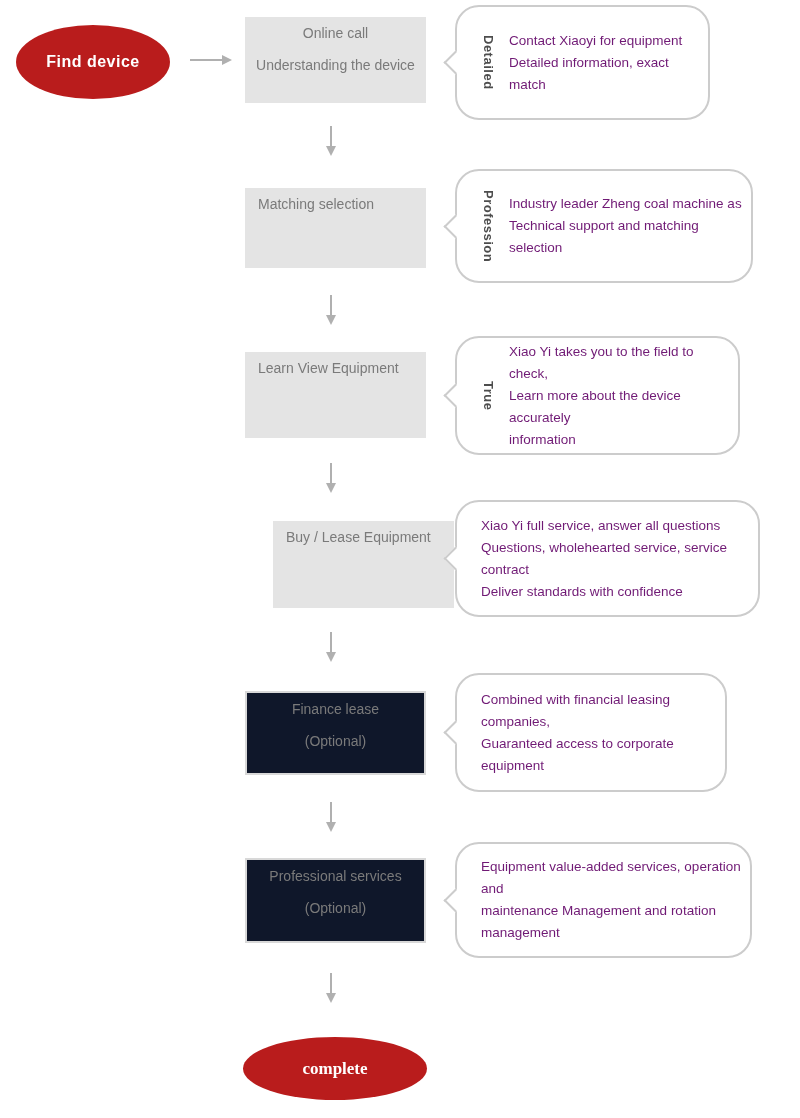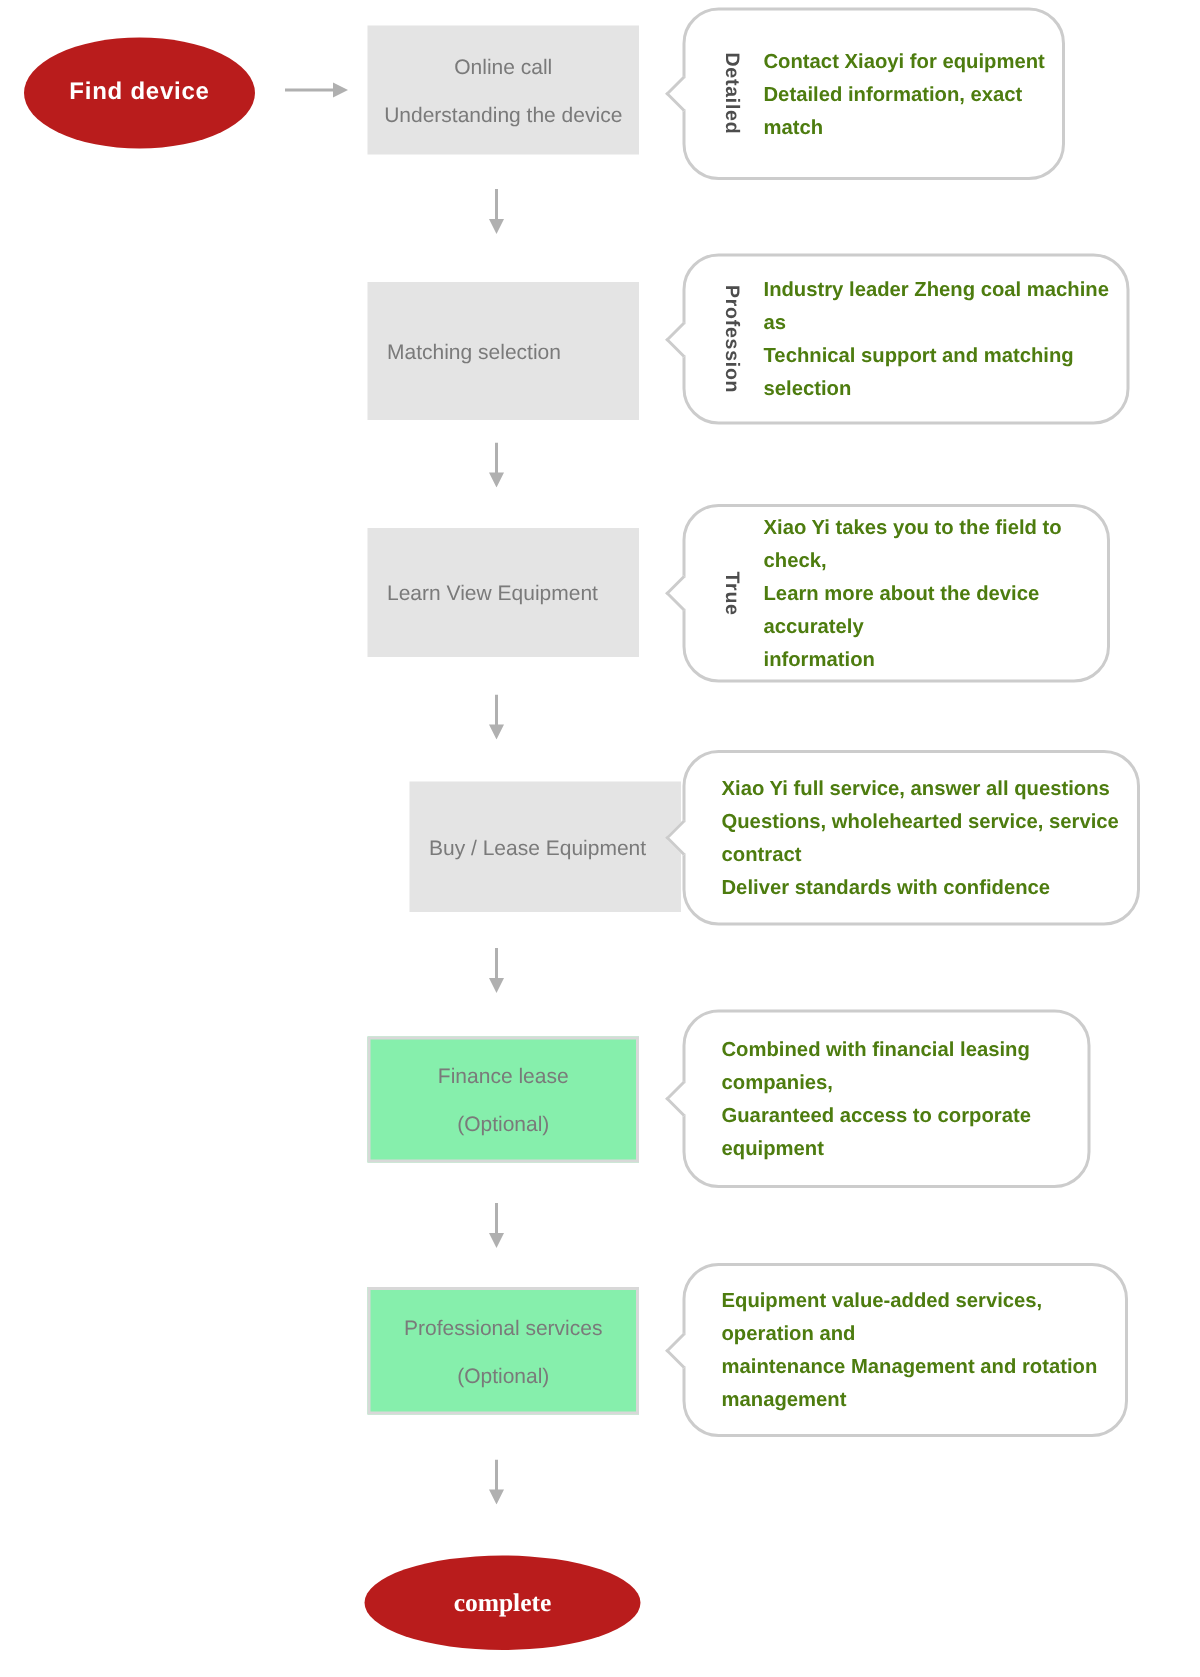--- a/index.html
+++ b/index.html
@@ -23,27 +23,26 @@
     font-weight: bold;
   }
   .ellipse.start { left: 16px; top: 25px; width: 154px; height: 74px; font-size: 16px; letter-spacing: 0.5px; }
   .ellipse.end   { left: 243px; top: 1037px; width: 184px; height: 63px; font-size: 17px; font-family: Liberation Serif, serif; }
   .box {
     position: absolute;
     left: 245px;
     width: 181px;
     display: flex;
     flex-direction: column;
-    justify-content: center;
     color: #7a7a7a;
     font-size: 14px;
     line-height: 32px;
   }
   .box.filled { background: #e4e4e4; }
-  .box.outline { background: #86efac; border: 2px solid #d8d8d8; }
+  .box.outline { background: #0f172a; border: 2px solid #d8d8d8; }
   .box.center { text-align: center; }
   .box.left { text-align: left; padding-left: 13px; }
   .bubble {
     position: absolute;
     left: 455px;
     background: #ffffff;
     border: 2px solid #cccccc;
     border-radius: 24px;
     display: flex;
     align-items: center;
@@ -65,24 +64,23 @@
   .bubble .tag {
     writing-mode: vertical-rl;
     font-weight: bold;
     font-size: 13px;
     color: #4d4d4d;
     letter-spacing: 0.5px;
     margin-right: 13px;
     white-space: nowrap;
   }
   .bubble .note {
-    color: #4d7c0f;
+    color: #701a75;
     font-size: 13.5px;
     line-height: 22px;
-    font-weight: bold;
   }
   .arrow { position: absolute; }
 </style>
 </head>
 <body>
 
 <div class="canvas">
 
   <div class="ellipse start">
     <span>Find device</span>
@@ -104,21 +102,21 @@
       <div>Contact Xiaoyi for equipment</div>
       <div>Detailed information, exact match</div>
     </div>
   </div>
 
   <svg class="arrow" style="left:324px; top:126px;" width="14" height="30" viewBox="0 0 14 30">
     <line x1="7" y1="0" x2="7" y2="21" stroke="#b0b0b0" stroke-width="2"></line>
     <polygon points="2,20 12,20 7,30" fill="#b0b0b0"></polygon>
   </svg>
 
-  <div class="box filled left" style="top:188px; height:92px;">
+  <div class="box filled left" style="top:188px; height:80px;">
     <div>Matching selection</div>
   </div>
   <div class="bubble" style="top:169px; height:114px; width:298px;">
     <div class="tail"></div>
     <div class="tag">Profession</div>
     <div class="note">
       <div>Industry leader Zheng coal machine as</div>
       <div>Technical support and matching selection</div>
     </div>
   </div>

